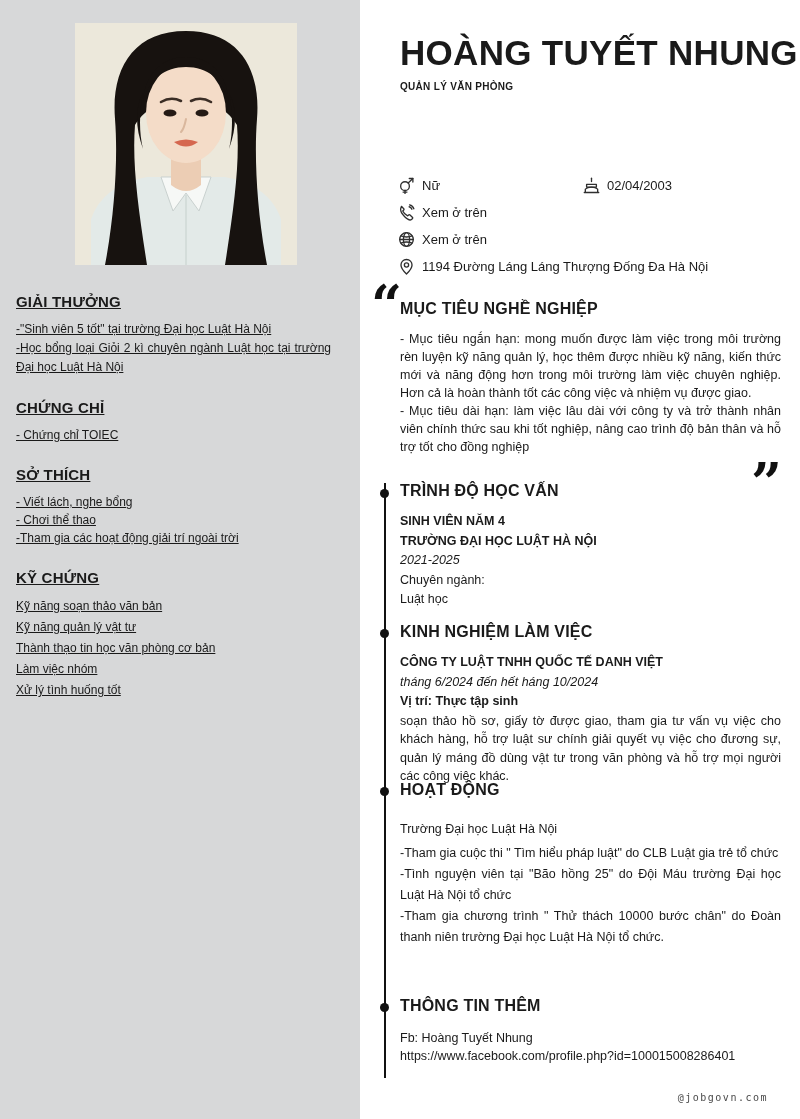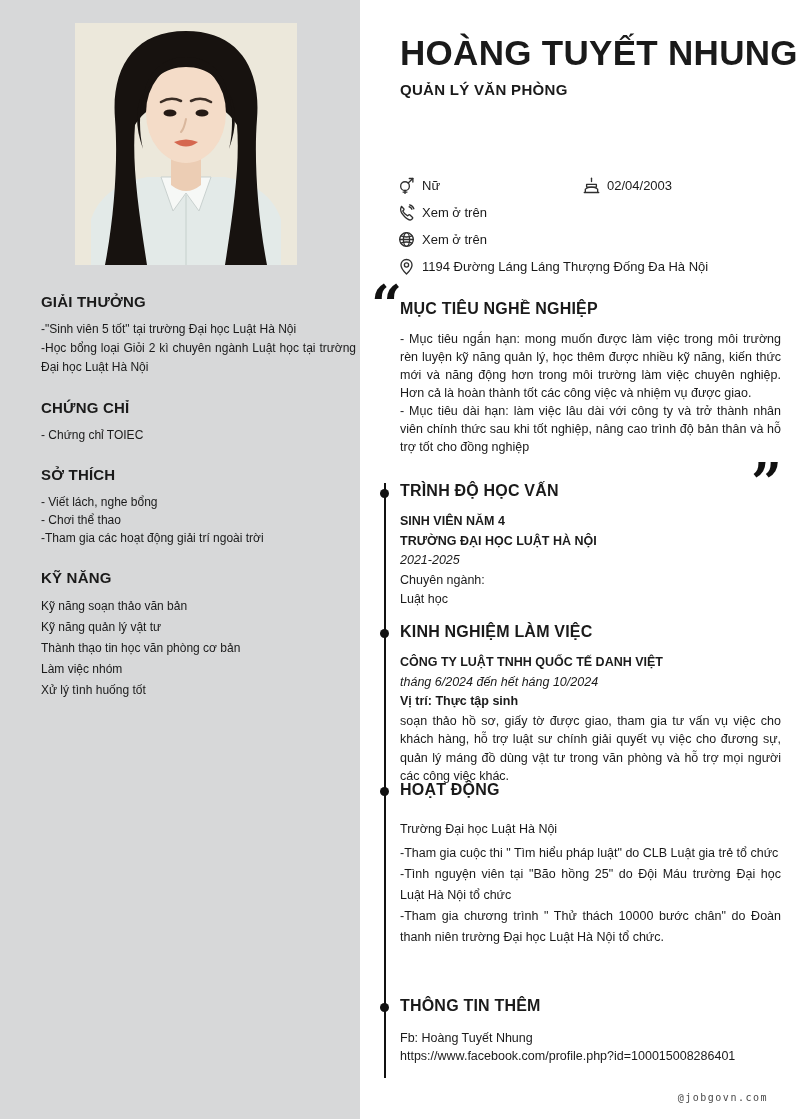--- a/index.html
+++ b/index.html
@@ -3,29 +3,29 @@
 <meta charset="utf-8">
 <style>
   html,body{margin:0;padding:0;}
   body{
     width:800px;height:1119px;position:relative;background:#ffffff;
     font-family:"Liberation Sans", sans-serif;color:#1a1a1a;overflow:hidden;
   }
   
   .sidebar{position:absolute;left:0;top:0;width:360px;height:1119px;background:#d7d8d9;}
   .photo-frame{position:absolute;left:75px;top:23px;width:222px;height:242px;overflow:hidden;}
-  .sidebar-content{position:absolute;left:41px;top:293px;width:315px;}
+  .sidebar-content{position:absolute;left:16px;top:293px;width:315px;text-decoration:underline;}
   .side-title{font-size:15px;font-weight:bold;margin:0 0 10px 0;letter-spacing:.2px;}
   .side-sec{margin-bottom:22px;}
   .side-item{font-size:12px;line-height:19px;text-align:justify;}
   .side-item.loose{line-height:21px;text-align:left;}
   .side-item.mid{line-height:18px;text-align:left;}
   
   .name{position:absolute;left:400px;top:33px;font-size:35px;font-weight:bold;letter-spacing:.3px;}
-  .role{position:absolute;left:400px;top:81px;font-size:15px;font-weight:bold;letter-spacing:.3px;}
+  .role{position:absolute;left:400px;top:81px;font-size:10px;font-weight:bold;letter-spacing:.3px;}
   
   .contact{position:absolute;left:398px;top:172px;width:386px;}
   .c-row{display:flex;align-items:center;height:27px;font-size:13px;}
   .c-cell{display:flex;align-items:center;gap:7px;}
   .c-cell.first{width:185px;}
   .icon{display:inline-flex;width:17px;height:17px;flex:0 0 17px;}
   .icon svg{width:17px;height:17px;stroke:#2f2f2f;fill:none;stroke-width:1.25;stroke-linecap:round;stroke-linejoin:round;}
   
   .bigquote{position:absolute;font-family:"DejaVu Serif", serif;font-weight:bold;font-size:54px;line-height:20px;color:#111;}
   .q-open{left:371px;top:295px;}
@@ -91,21 +91,21 @@
       <div class="side-title">CHỨNG CHỈ</div>
       <div class="side-item mid">- Chứng chỉ TOIEC</div>
     </div>
     <div class="side-sec">
       <div class="side-title">SỞ THÍCH</div>
       <div class="side-item mid">- Viết lách, nghe bổng</div>
       <div class="side-item mid">- Chơi thể thao</div>
       <div class="side-item mid">-Tham gia các hoạt động giải trí ngoài trời</div>
     </div>
     <div class="side-sec">
-      <div class="side-title">KỸ NĂNG</div>
+      <div class="side-title">KỸ CHỨNG</div>
       <div class="side-item loose">Kỹ năng soạn thảo văn bản</div>
       <div class="side-item loose">Kỹ năng quản lý vật tư</div>
       <div class="side-item loose">Thành thạo tin học văn phòng cơ bản</div>
       <div class="side-item loose">Làm việc nhóm</div>
       <div class="side-item loose">Xử lý tình huống tốt</div>
     </div>
   </div>
 </div>
 
 <div class="name">HOÀNG TUYẾT NHUNG</div>

